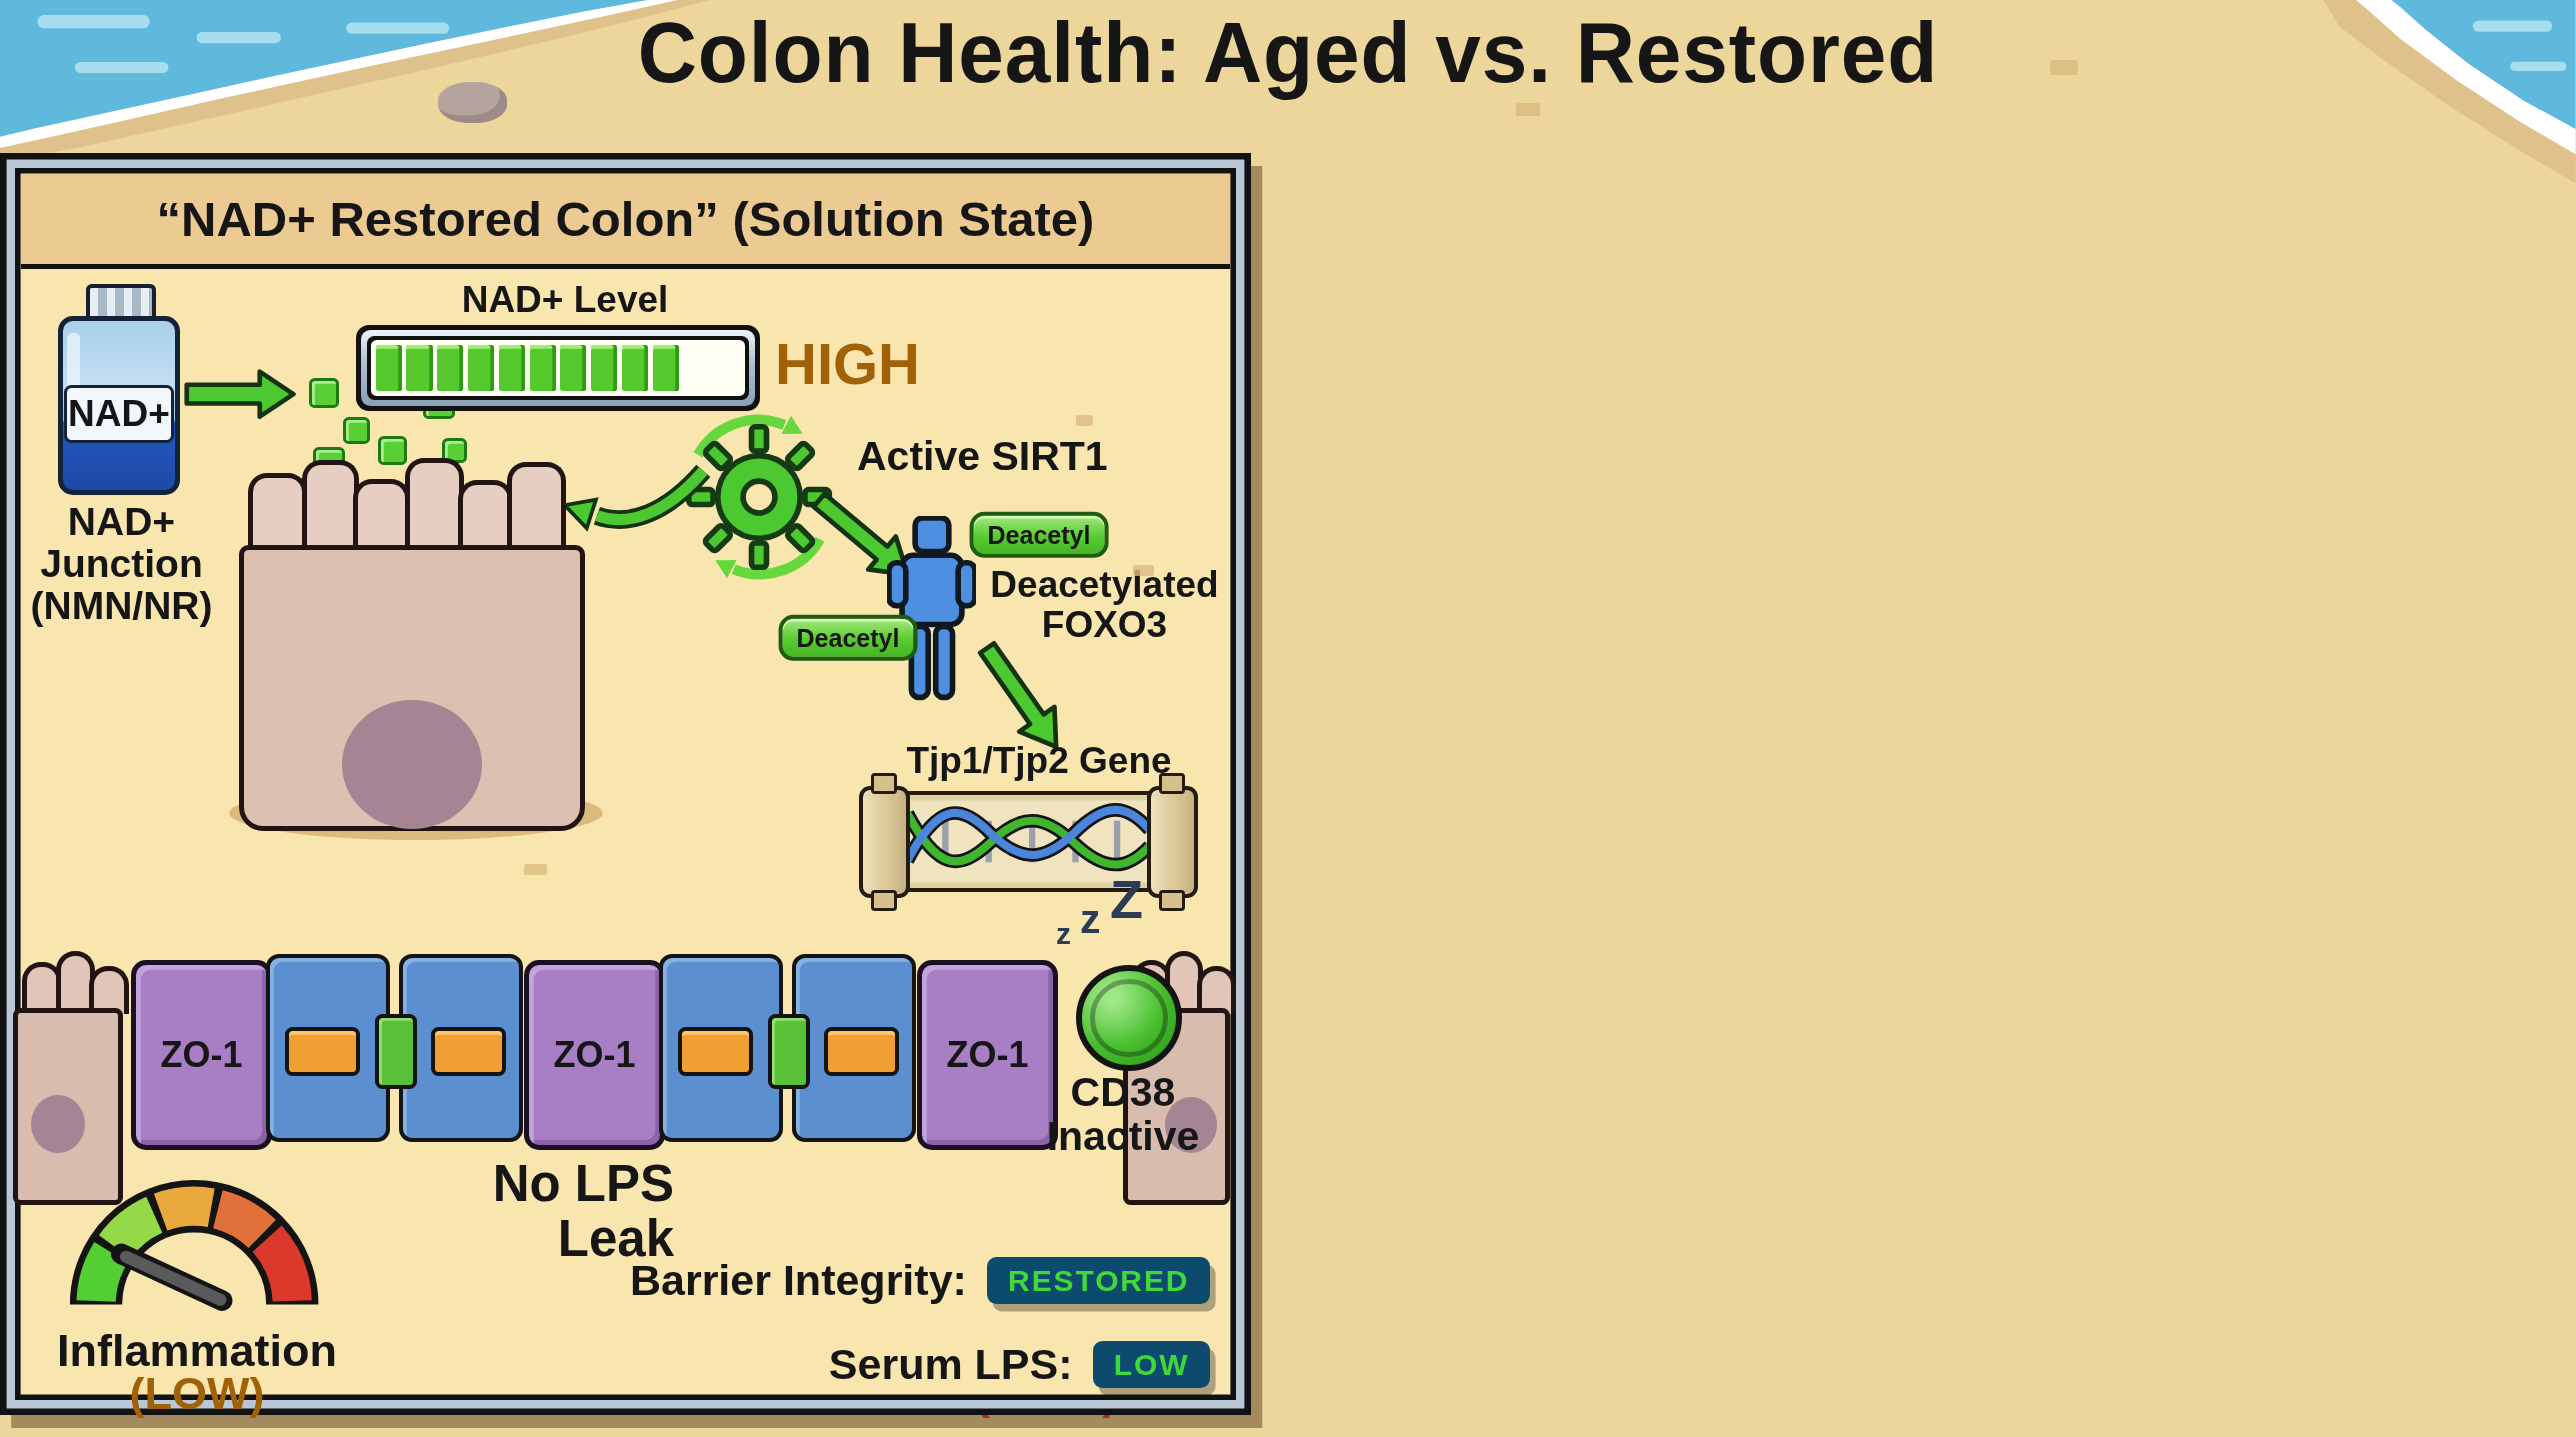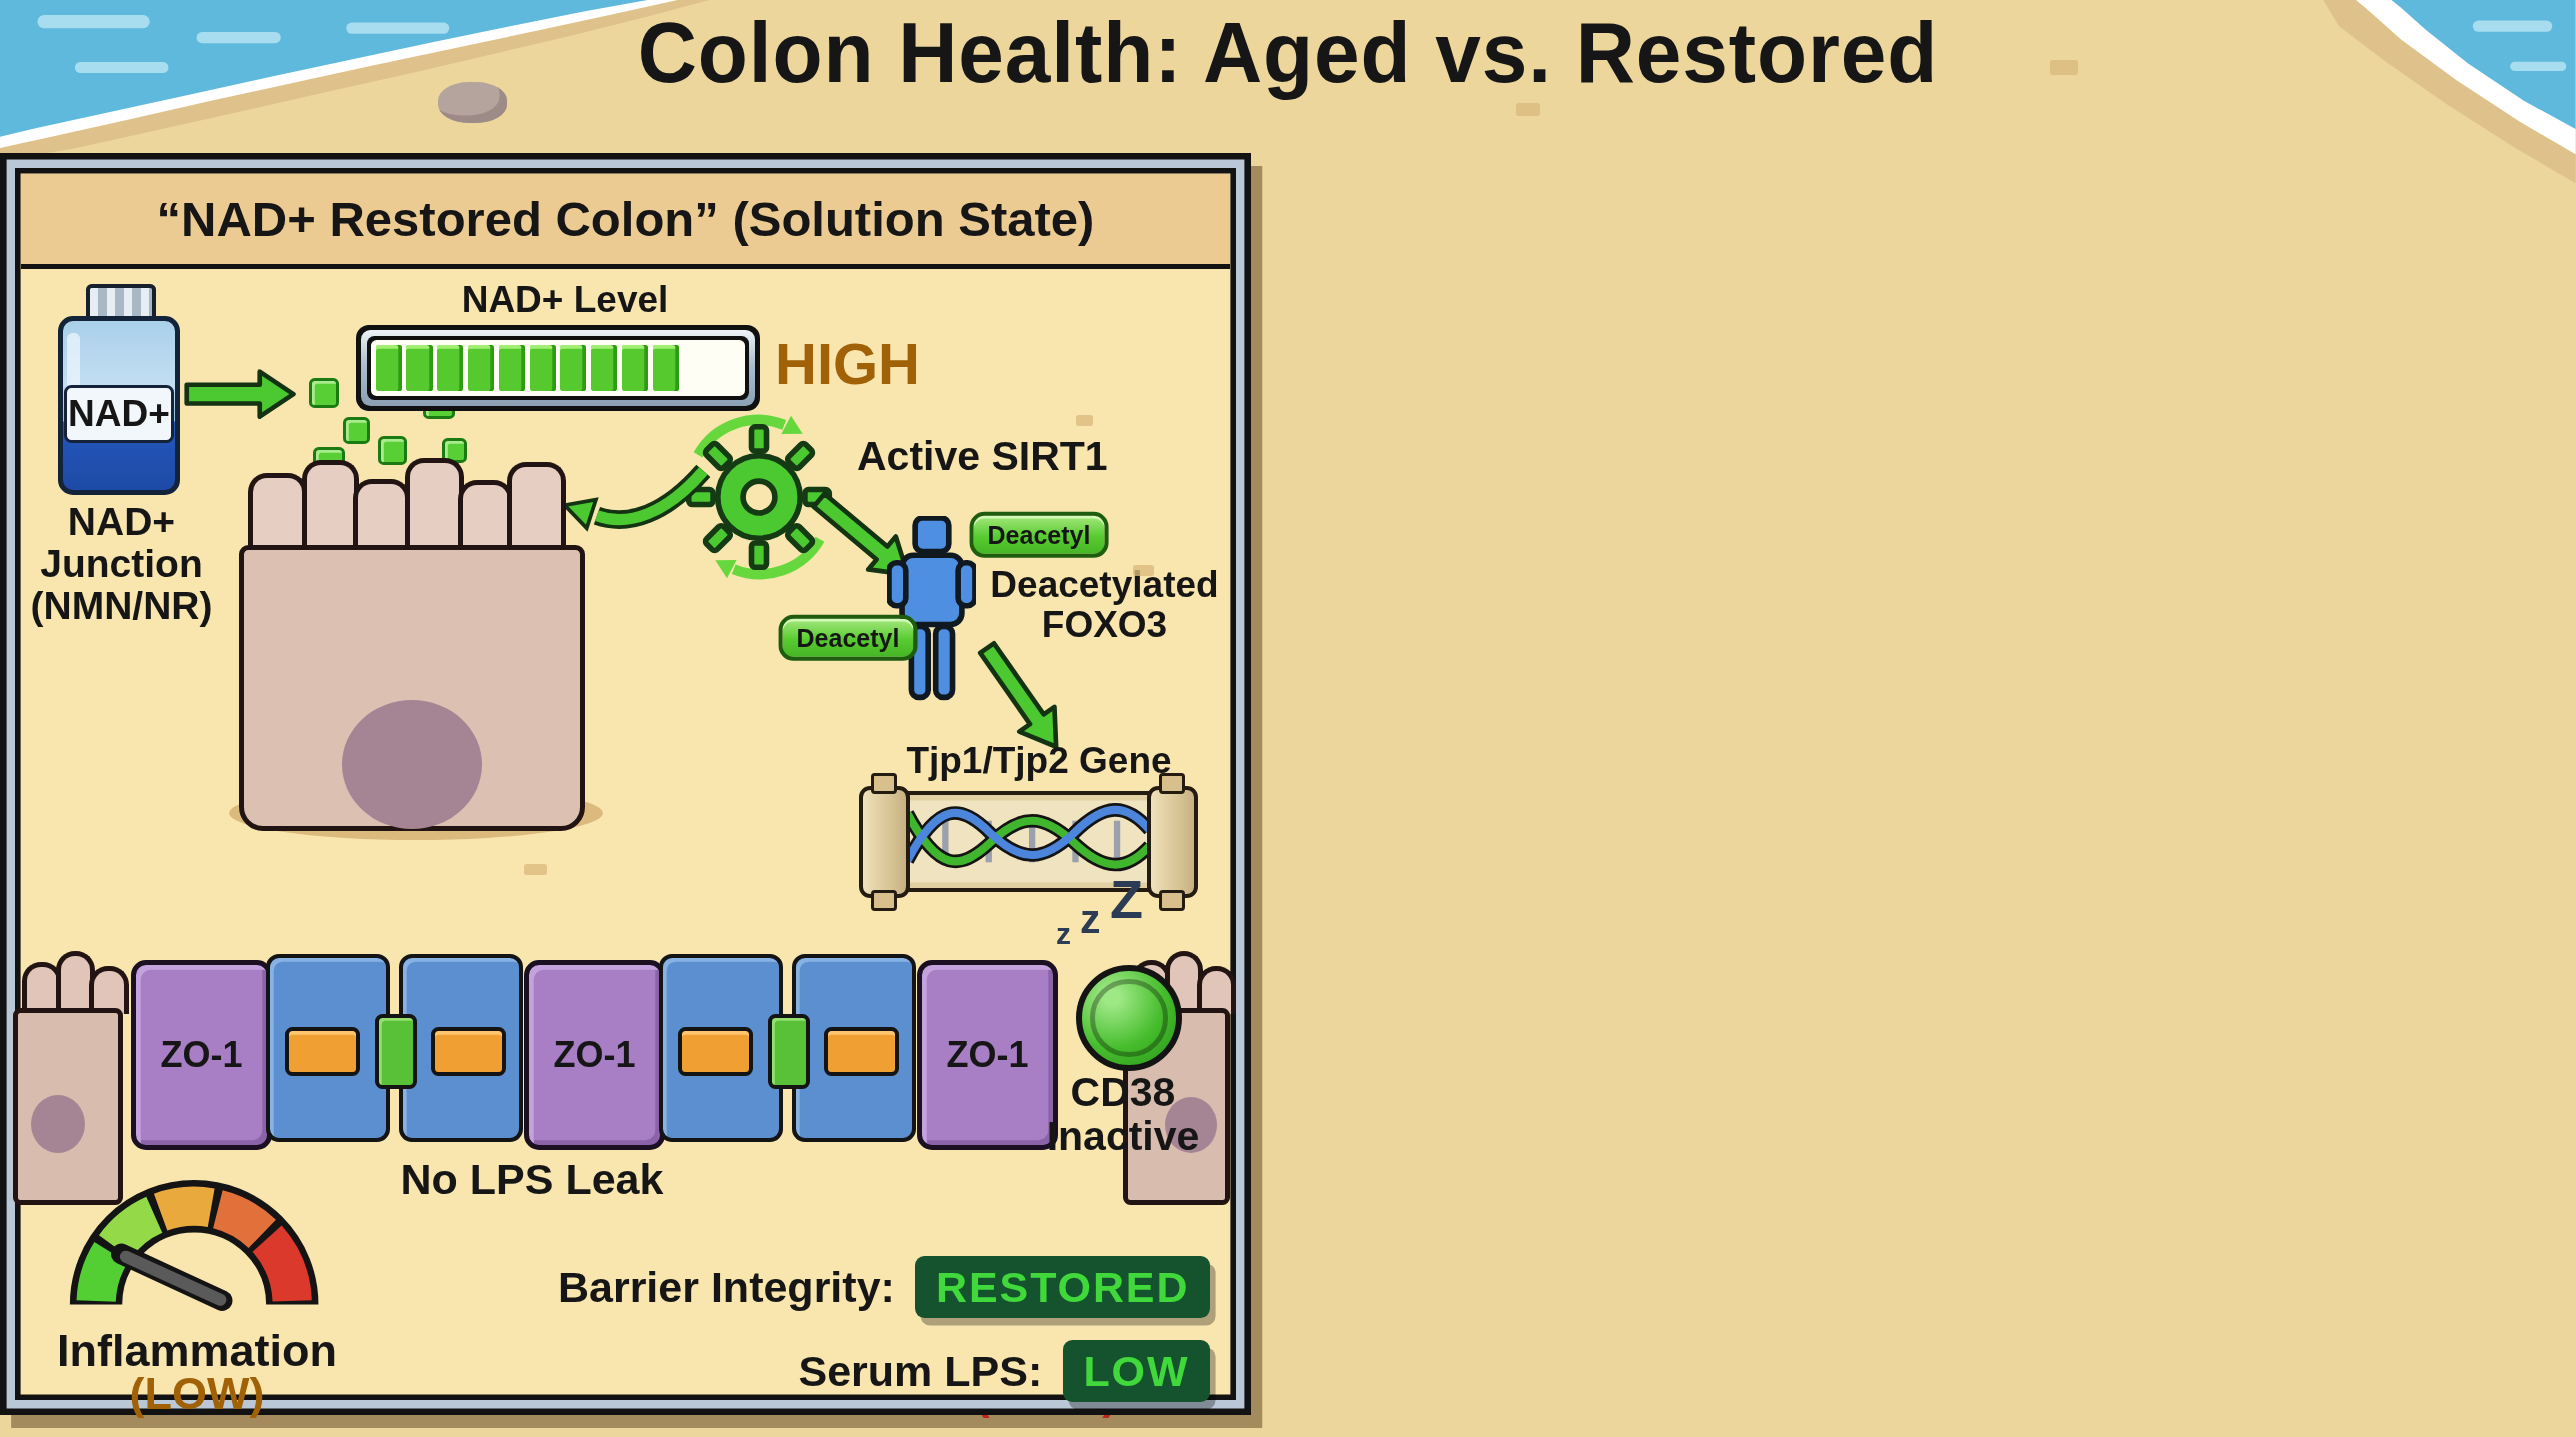--- a/index.html
+++ b/index.html
@@ -67,21 +67,21 @@
   .dot.green{background:#57cf35;border:3.7px solid #1c7a12;box-shadow:inset 2.8px 2.8px 0 #a9eb8e;}
 
   
   .cd38{position:absolute;border-radius:50%;border:6.6px solid #141414;}
   .cd38 .inner{position:absolute;inset:8.4px;border-radius:50%;border:5.6px solid rgba(0,0,0,0.30);}
   .cd38.red{background:radial-gradient(circle at 32% 28%, #ff7a66 8%, #ec2020 45%, #c01212 90%);}
   .cd38.green{background:radial-gradient(circle at 32% 28%, #9fe886 8%, #46bd2d 55%, #2f9c1c 90%);}
 
   .stat-row{position:absolute;display:flex;align-items:center;gap:20.6px;margin-top:6px;}
   .stat-label{font-weight:bold;font-size:43px;}
-  .stat-badge{background:#14532d;color:#41d83c;font-weight:bold;font-size:43px;padding:6.6px 20.6px;
+  .stat-badge{background:#0c4a6e;color:#41d83c;font-weight:bold;font-size:30px;padding:6.6px 20.6px;
        border-radius:9.4px;box-shadow:5.6px 7.5px 0 rgba(0,0,0,0.3);letter-spacing:1.9px;}
 
   .sleep{position:absolute;color:#2d3c55;font-weight:bold;}
   .sleep span{position:absolute;}
 
   
   .bottle{position:absolute;}
   .bottle-cap{position:absolute;background:repeating-linear-gradient(90deg,#e6edf3 0 8.4px,#a9b8c5 8.4px 17px);
        border:4.7px solid #15202c;border-radius:5.6px;}
   .bottle-body{position:absolute;background:linear-gradient(180deg,#a9d0ea 0%,#c3def2 38%,#8fc0e4 59%,#2458bc 60%,#1d4aa6 100%);
@@ -601,21 +601,21 @@
     <span style="left:54px;top:-3.7px;font-size:54px;">Z</span>
   </div>
   <div class="cd38 green" style="left:1076px;top:812px;width:94px;height:94px;">
       <div class="inner"></div>
     </div>
   <div class="lbl center" style="left:1020px;top:917px;width:206px;font-size:41px;">
     <div>CD38</div>
       <div>Inactive</div>
   </div>
 
-  <div class="lbl center" style="left:382px;top:1003px;width:300px;font-size:43px;">No LPS Leak</div>
+  <div class="lbl center" style="left:374px;top:1003px;width:300px;font-size:51px;text-align:right;">No LPS Leak</div>
 
   <svg class="abs" style="left:54px;top:1011px" width="285" height="178" viewBox="0 0 305 190">
     <path d="M45,150 A105,105 0 0 1 255,150" fill="none" stroke="#141414" stroke-width="56"></path>
     <g fill="none" stroke-width="42">
       <path d="M45.1,146.3 A105,105 0 0 1 61,94.4" stroke="#54cf33"></path>
       <path d="M65.1,88.3 A105,105 0 0 1 107.3,54.1" stroke="#94d948"></path>
       <path d="M114.1,51.3 A105,105 0 0 1 168.2,46.6" stroke="#e9a93c"></path>
       <path d="M175.4,48.1 A105,105 0 0 1 222.9,74.5" stroke="#e2703a"></path>
       <path d="M228,79.7 A105,105 0 0 1 254.9,146.3" stroke="#da392c"></path>
     </g>

